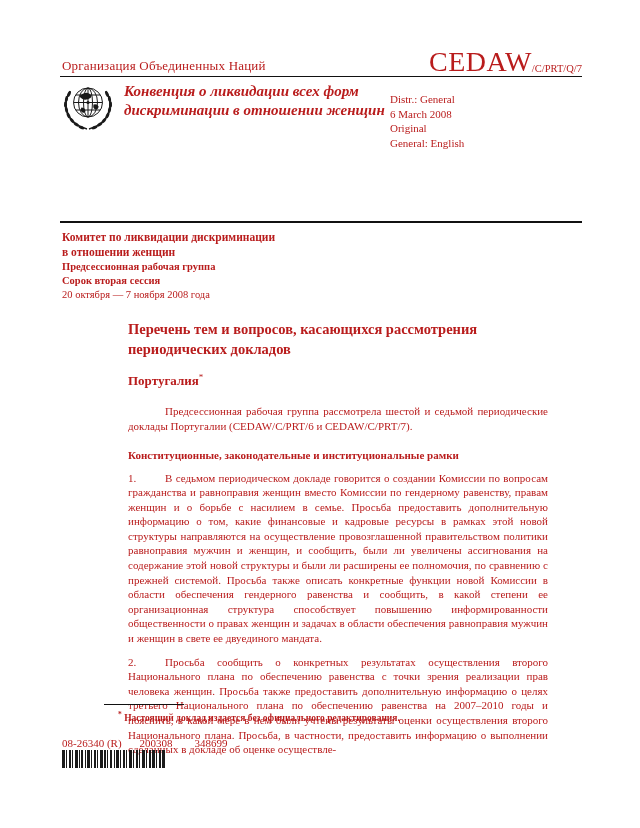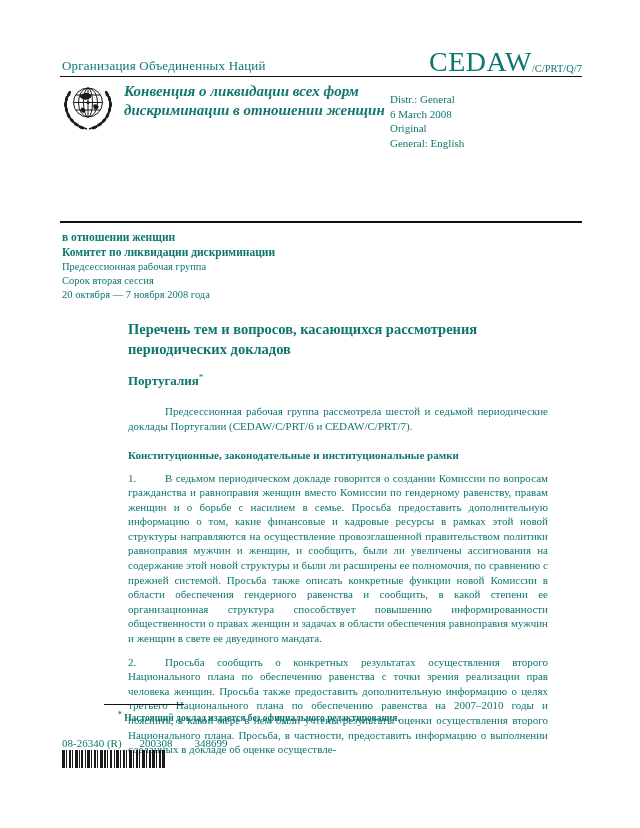--- a/index.html
+++ b/index.html
@@ -6,21 +6,21 @@
   html, body {
     margin: 0;
     padding: 0;
     background: #ffffff;
   }
   .page {
     position: relative;
     width: 640px;
     height: 828px;
     background: #ffffff;
-    color: #0f766e;
+    color: #b91c1c;
     font-family: "Liberation Serif", "DejaVu Serif", serif;
     overflow: hidden;
   }
 
   
   .org-row {
     position: absolute;
     left: 62px;
     right: 58px;
     top: 48px;
@@ -95,21 +95,21 @@
     width: 340px;
   }
   .committee .name {
     font-size: 11.5px;
     line-height: 15px;
     font-weight: bold;
   }
   .committee .sub-bold {
     font-size: 10.5px;
     line-height: 14px;
-    font-weight: normal;
+    font-weight: bold;
   }
   .committee .sub {
     font-size: 10.5px;
     line-height: 14px;
   }
 
   
   .main-col {
     position: absolute;
     left: 128px;
@@ -252,22 +252,22 @@
   <h1 class="conv-title">Конвенция о ликвидации всех форм дискриминации в отношении женщин</h1>
   <div class="distr-block">
     <div>Distr.: General</div>
     <div>6 March 2008</div>
     <div>Original</div>
     <div>General: English</div>
   </div>
 
   <div class="thick-rule"></div>
   <div class="committee">
+    <div class="name">Комитет по ликвидации дискриминации</div>
     <div class="name">в отношении женщин</div>
-    <div class="name">Комитет по ликвидации дискриминации</div>
     <div class="sub-bold">Предсессионная рабочая группа</div>
     <div class="sub-bold">Сорок вторая сессия</div>
     <div class="sub">20 октября — 7 ноября 2008 года</div>
   </div>
 
   <div class="main-col">
     <h2 class="doc-title">Перечень тем и вопросов, касающихся рассмотрения периодических докладов</h2>
     <h3 class="country-line"><span>Португалия</span><sup>*</sup></h3>
     <p class="intro-para">Предсессионная рабочая группа рассмотрела шестой и седьмой периодические доклады Португалии (CEDAW/C/PRT/6 и CEDAW/C/PRT/7).</p>
     <h4 class="section-heading">Конституционные, законодательные и институциональные рамки</h4>

